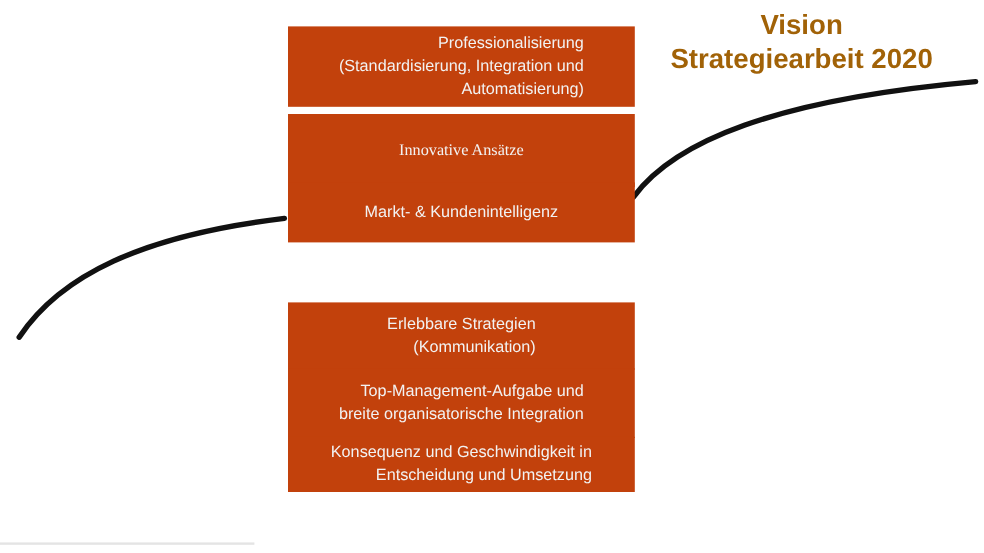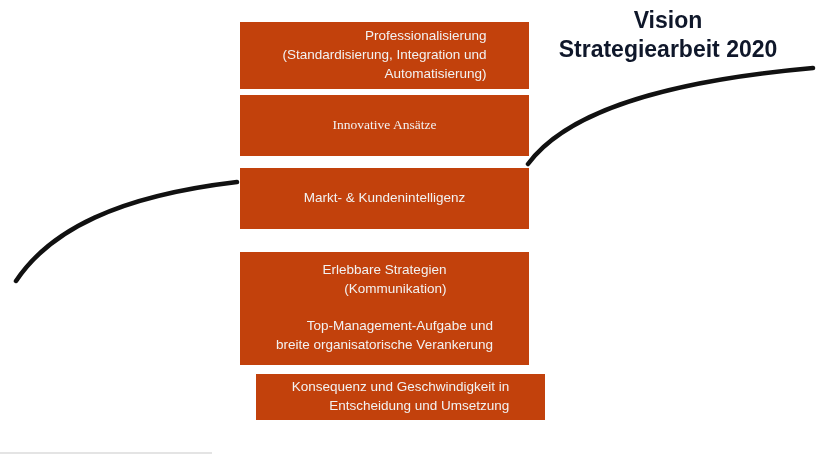--- a/index.html
+++ b/index.html
@@ -10,45 +10,45 @@
     background: #ffffff;
     font-family: "Liberation Sans", sans-serif;
     overflow: hidden;
   }
   .big-label {
     position: absolute;
     text-align: center;
     font-weight: bold;
     font-size: 23px;
     line-height: 1.25;
-    color: #0f172a;
+    color: #a16207;
     white-space: pre-line;
   }
   #left-label  { left: 8px;  top: 132px; width: 210px; }
   #right-label { left: 533px; top: 6px;  width: 270px; }
   .stage-box {
     position: absolute;
     left: 240px;
     width: 289px;
     background: #c2410c;
     color: #f2f2f2;
     display: flex;
     align-items: center;
     justify-content: center;
     text-align: right;
     font-size: 13.5px;
     line-height: 1.4;
     white-space: pre-line;
   }
   #box-0 { top: 22px;  height: 67px; }
   #box-1 { top: 95px;  height: 61px; font-family: Liberation Serif, serif; }
-  #box-2 { top: 168px; height: 61px; }
+  #box-2 { top: 152px; height: 50px; }
   #box-3 { top: 252px; height: 56px; }
   #box-4 { top: 307px; height: 58px; }
-  #box-5 { top: 374px; height: 46px; margin-left: 16px; }
+  #box-5 { top: 364px; height: 46px; }
   #curves {
     position: absolute;
     left: 0; top: 0;
     width: 820px; height: 461px;
     pointer-events: none;
   }
   #bottom-line {
     position: absolute;
     left: 0; top: 452px;
     width: 212px; height: 2px;
@@ -74,20 +74,20 @@
 Automatisierung)</div>
 
   <div id="box-1" class="stage-box">Innovative Ansätze</div>
 
   <div id="box-2" class="stage-box">Markt- &amp; Kundenintelligenz</div>
 
   <div id="box-3" class="stage-box">Erlebbare Strategien
 (Kommunikation)</div>
 
   <div id="box-4" class="stage-box">Top-Management-Aufgabe und
-breite organisatorische Verankerung</div>
+breite organisatorische Integration</div>
 
   <div id="box-5" class="stage-box">Konsequenz und Geschwindigkeit in
 Entscheidung und Umsetzung</div>
 
   <div id="bottom-line"></div>
 
 </div>
 
 </body></html>

